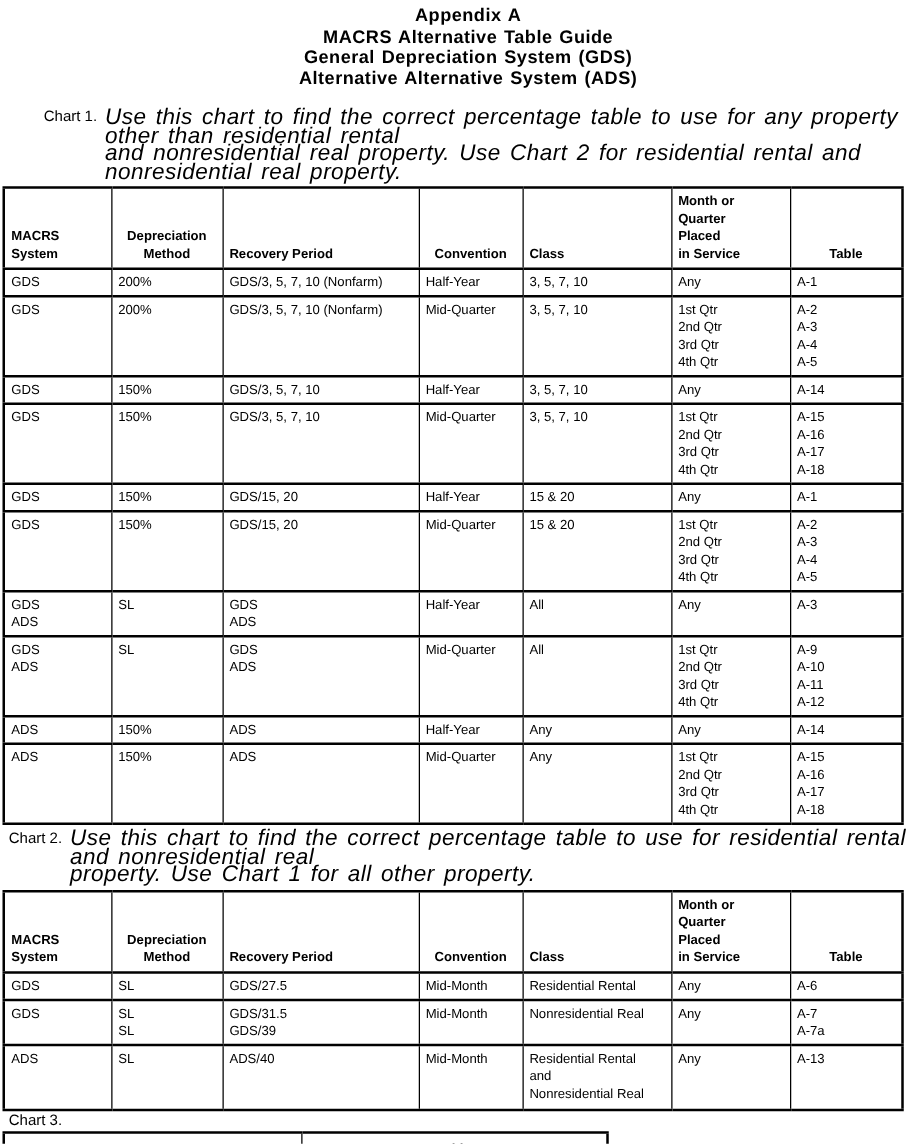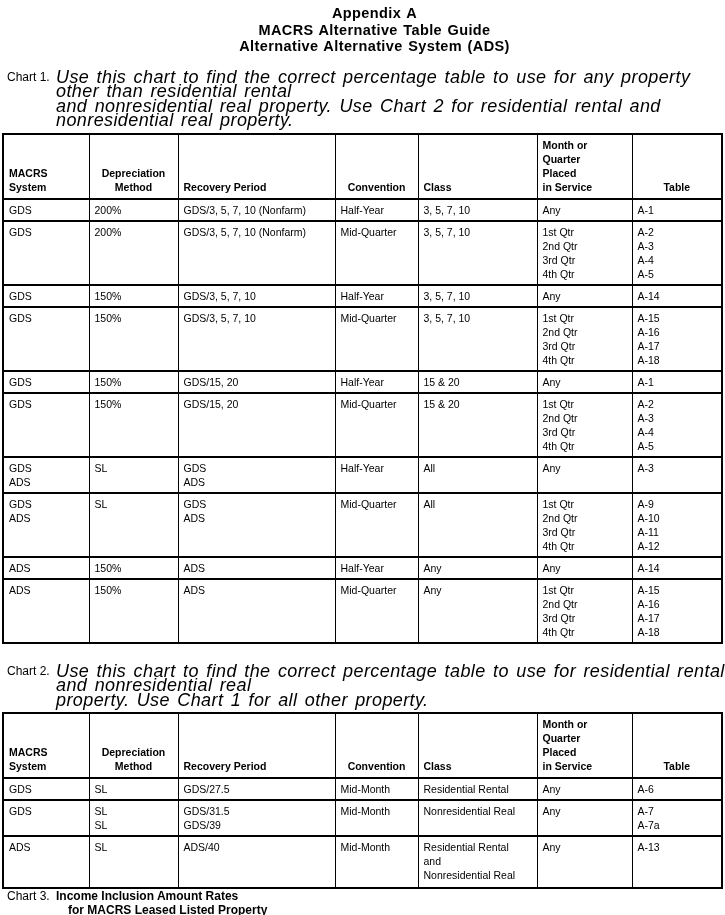--- a/index.html
+++ b/index.html
@@ -11,22 +11,22 @@
     position: relative;
   }
   
   .title-block { padding-top: 5px; text-align: center; }
   .title-line {
     font-weight: bold; font-size: 14.5px; line-height: 16.5px;
     letter-spacing: 0.4px; word-spacing: 1px; padding-left: 24px;
   }
   
   .caption { display: flex; align-items: flex-start; padding-left: 7px; }
-  .caption-1 { margin-top: 15px; }
-  .caption-2 { margin-top: 20px; justify-content: space-between; }
+  .caption-1 { margin-top: 15px; margin-left: 28px; }
+  .caption-2 { margin-top: 3px; justify-content: space-between; }
   .caption-3 { }
   .cap-label { flex: none; width: 49px; font-size: 12px; line-height: 14.5px; }
   .cap-text {
     font-style: italic; font-size: 18px; line-height: 14.5px;
     white-space: pre-line; letter-spacing: 0.4px; word-spacing: 2px;
   }
   .cap-bold { font-weight: bold; font-size: 12px; line-height: 14px; }
   .cap-bold .ln2 { padding-left: 12px; }
   
   table.grid {
@@ -56,20 +56,21 @@
   table.grid3 { margin-top: 2px; }
   table.grid3 th { vertical-align: middle; padding-bottom: 3px; }
   tr.hdr3 { height: 25px; }
 </style>
 </head>
 <body>
 
 <div class="title-block">
   <div class="title-line">Appendix A</div>
   <div class="title-line">MACRS Alternative Table Guide</div>
+  <div class="title-line">General Depreciation System (GDS)</div>
   <div class="title-line">Alternative Alternative System (ADS)</div>
 </div>
 
 <div class="caption caption-1">
   <span class="cap-label">Chart 1.</span>
   <span class="cap-text">Use this chart to find the correct percentage table to use for any property other than residential rental
 and nonresidential real property. Use Chart 2 for residential rental and nonresidential real property.</span>
 </div>
 
 <table class="grid">
@@ -289,24 +290,20 @@
 and
 Nonresidential Real</td>
       <td class="al">Any</td>
       <td class="ac">A-13</td>
     </tr>
   </tbody>
 </table>
 
 <div class="caption caption-3">
   <span class="cap-label">Chart 3.</span>
-  <span class="cap-bold">
-    <div class="ln1">Income Inclusion Amount Rates</div>
-    <div class="ln2">for MACRS Leased Listed Property</div>
-  </span>
 </div>
 
 <table class="grid grid3">
   <colgroup>
     <col style="width:238px">
       <col style="width:245px">
   </colgroup>
   <thead>
     <tr class="hdr3">
       <th class="al"></th>

